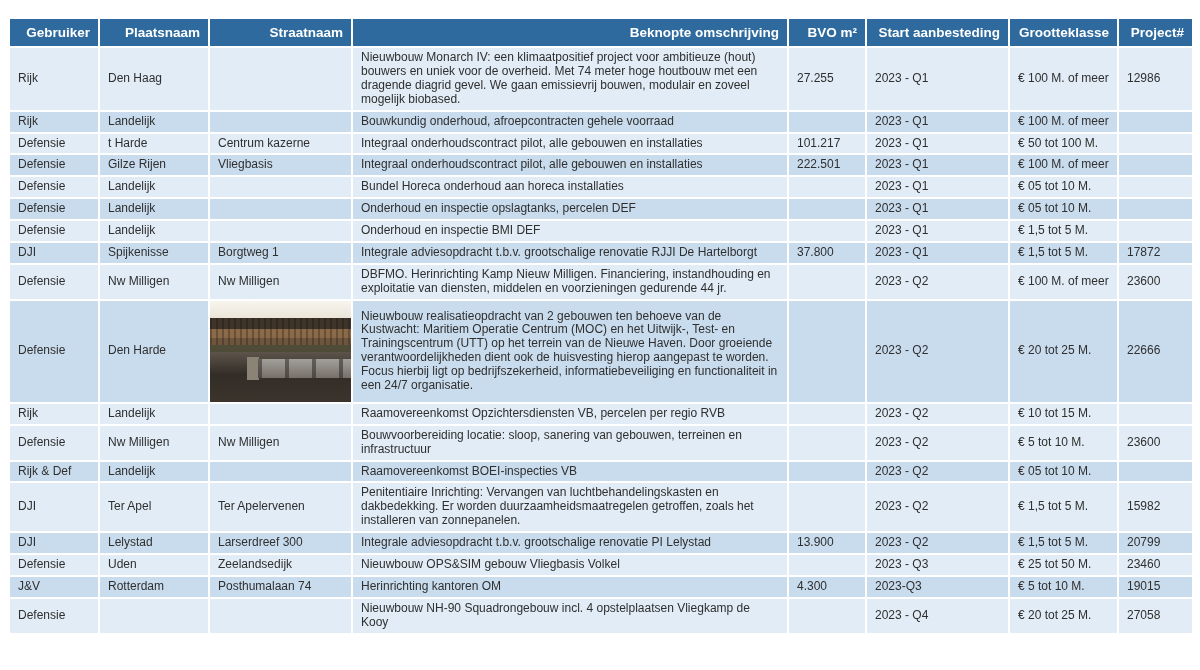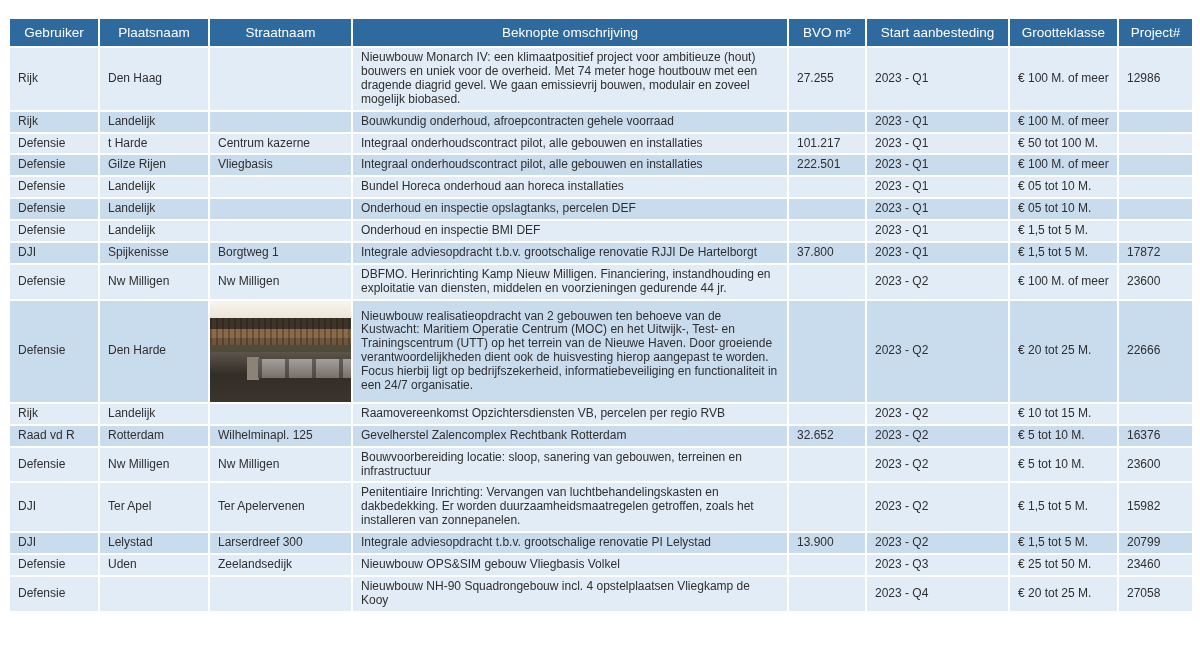--- a/index.html
+++ b/index.html
@@ -17,21 +17,21 @@
   col.c-plaatsnaam{width:108px;}
   col.c-straatnaam{width:141px;}
   col.c-omschrijving{width:434px;}
   col.c-bvo{width:76px;}
   col.c-start{width:141px;}
   col.c-grootteklasse{width:107px;}
   col.c-project{width:73px;}
   th{
     background:var(--header-bg,#2e6a9d);
     color:var(--header-text,#ffffff);
-    font-size:13.5px;font-weight:normal;text-align:center;
+    font-size:13.5px;font-weight:bold;text-align:right;
     padding:6px 8px 6px 8px;white-space:nowrap;overflow:hidden;
   }
   td{
     font-size:12px;line-height:1.16;
     padding:3px 8px;vertical-align:middle;
     overflow:hidden;
   }
   tr.light td{background:var(--row-light,#e1ecf6);}
   tr.dark td{background:var(--row-dark,#c9dcee);}
   td.img-cell{padding:0;vertical-align:top;}
@@ -192,39 +192,39 @@
         <tr class="light">
           <td>Rijk</td>
           <td>Landelijk</td>
           <td></td>
           <td>Raamovereenkomst Opzichtersdiensten VB, percelen per regio RVB</td>
           <td></td>
           <td>2023 - Q2</td>
           <td>€ 10 tot 15 M.</td>
           <td></td>
         </tr>
-        <tr class="dark">
-          <td>Raad vd R</td>
-          <td>Rotterdam</td>
-          <td>Wilhelminapl. 125</td>
-          <td>Gevelherstel Zalencomplex Rechtbank Rotterdam</td>
-          <td>32.652</td>
-          <td>2023 - Q2</td>
-          <td>€ 5 tot 10 M.</td>
-          <td>16376</td>
-        </tr>
         <tr class="light">
           <td>Defensie</td>
           <td>Nw Milligen</td>
           <td>Nw Milligen</td>
           <td>Bouwvoorbereiding locatie: sloop, sanering van gebouwen, terreinen en infrastructuur</td>
           <td></td>
           <td>2023 - Q2</td>
           <td>€ 5 tot 10 M.</td>
           <td>23600</td>
+        </tr>
+        <tr class="dark">
+          <td>Rijk &amp; Def</td>
+          <td>Landelijk</td>
+          <td></td>
+          <td>Raamovereenkomst BOEI-inspecties VB</td>
+          <td></td>
+          <td>2023 - Q2</td>
+          <td>€ 05 tot 10 M.</td>
+          <td></td>
         </tr>
         <tr class="light">
           <td>DJI</td>
           <td>Ter Apel</td>
           <td>Ter Apelervenen</td>
           <td>Penitentiaire Inrichting: Vervangen van luchtbehandelingskasten en dakbedekking. Er worden duurzaamheidsmaatregelen getroffen, zoals het installeren van zonnepanelen.</td>
           <td></td>
           <td>2023 - Q2</td>
           <td>€ 1,5 tot 5 M.</td>
           <td>15982</td>
@@ -242,20 +242,30 @@
         <tr class="light">
           <td>Defensie</td>
           <td>Uden</td>
           <td>Zeelandsedijk</td>
           <td>Nieuwbouw OPS&amp;SIM gebouw Vliegbasis Volkel</td>
           <td></td>
           <td>2023 - Q3</td>
           <td>€ 25 tot 50 M.</td>
           <td>23460</td>
         </tr>
+        <tr class="dark">
+          <td>J&amp;V</td>
+          <td>Rotterdam</td>
+          <td>Posthumalaan 74</td>
+          <td>Herinrichting kantoren OM</td>
+          <td>4.300</td>
+          <td>2023-Q3</td>
+          <td>€ 5 tot 10 M.</td>
+          <td>19015</td>
+        </tr>
         <tr class="light">
           <td>Defensie</td>
           <td></td>
           <td></td>
           <td>Nieuwbouw NH-90 Squadrongebouw incl. 4 opstelplaatsen Vliegkamp de Kooy</td>
           <td></td>
           <td>2023 - Q4</td>
           <td>€ 20 tot 25 M.</td>
           <td>27058</td>
         </tr>

